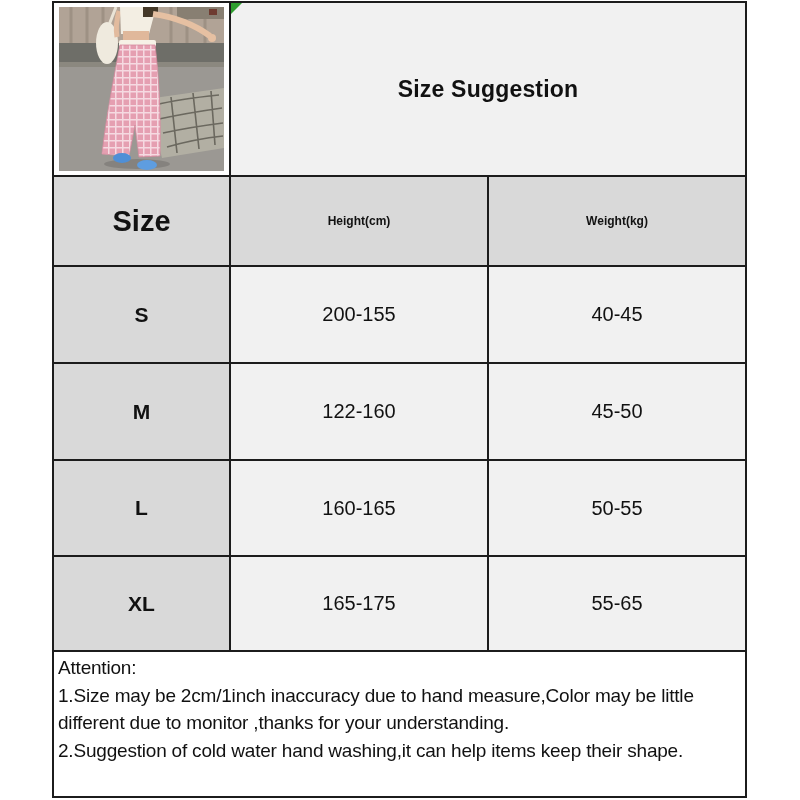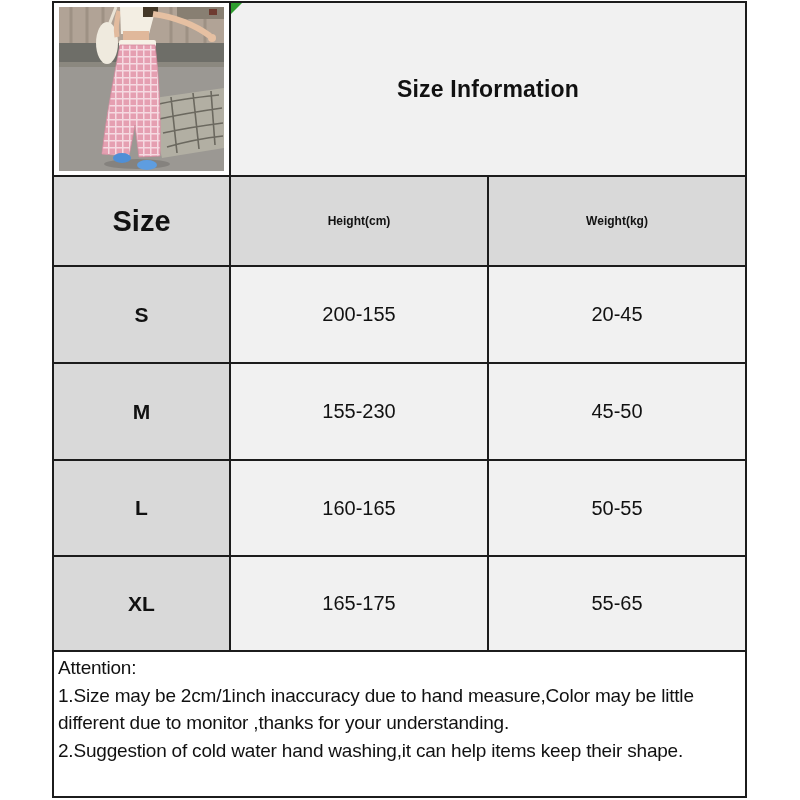--- a/index.html
+++ b/index.html
@@ -100,39 +100,39 @@
             <rect x="64" y="24" width="26" height="12" fill="#e0b89b"></rect>
             <rect x="60" y="33" width="37" height="7" rx="2" fill="#f6f1e6"></rect>
             <path d="M61 38 C55 70 47 110 43 147 L70 149 L76 118 L80 150 L101 149 C102 108 100 70 96 38 Z" fill="url(#plaid)" stroke="#d58ca0" stroke-width="0.8"></path>
             <ellipse cx="63" cy="151" rx="9" ry="5" fill="#4f8fd6"></ellipse>
             <ellipse cx="88" cy="158" rx="10" ry="5" fill="#5e9de0"></ellipse>
           </g>
         </svg>
       </td>
       <td class="title-cell" colspan="2">
         <span class="green-marker"></span>
-        <span>Size Information</span>
+        <span>Size Suggestion</span>
       </td>
     </tr>
 
     <tr class="head-row" style="height:90px">
       <th class="size-head">Size</th>
       <th>Height(cm)</th>
       <th>Weight(kg)</th>
     </tr>
 
     <tr style="height:97px">
       <td class="size-label">S</td>
       <td class="value-cell">200-155</td>
-      <td class="value-cell">20-45</td>
+      <td class="value-cell">40-45</td>
     </tr>
 
     <tr style="height:97px">
       <td class="size-label">M</td>
-      <td class="value-cell">155-230</td>
+      <td class="value-cell">122-160</td>
       <td class="value-cell">45-50</td>
     </tr>
 
     <tr style="height:96px">
       <td class="size-label">L</td>
       <td class="value-cell">160-165</td>
       <td class="value-cell">50-55</td>
     </tr>
 
     <tr style="height:95px">

